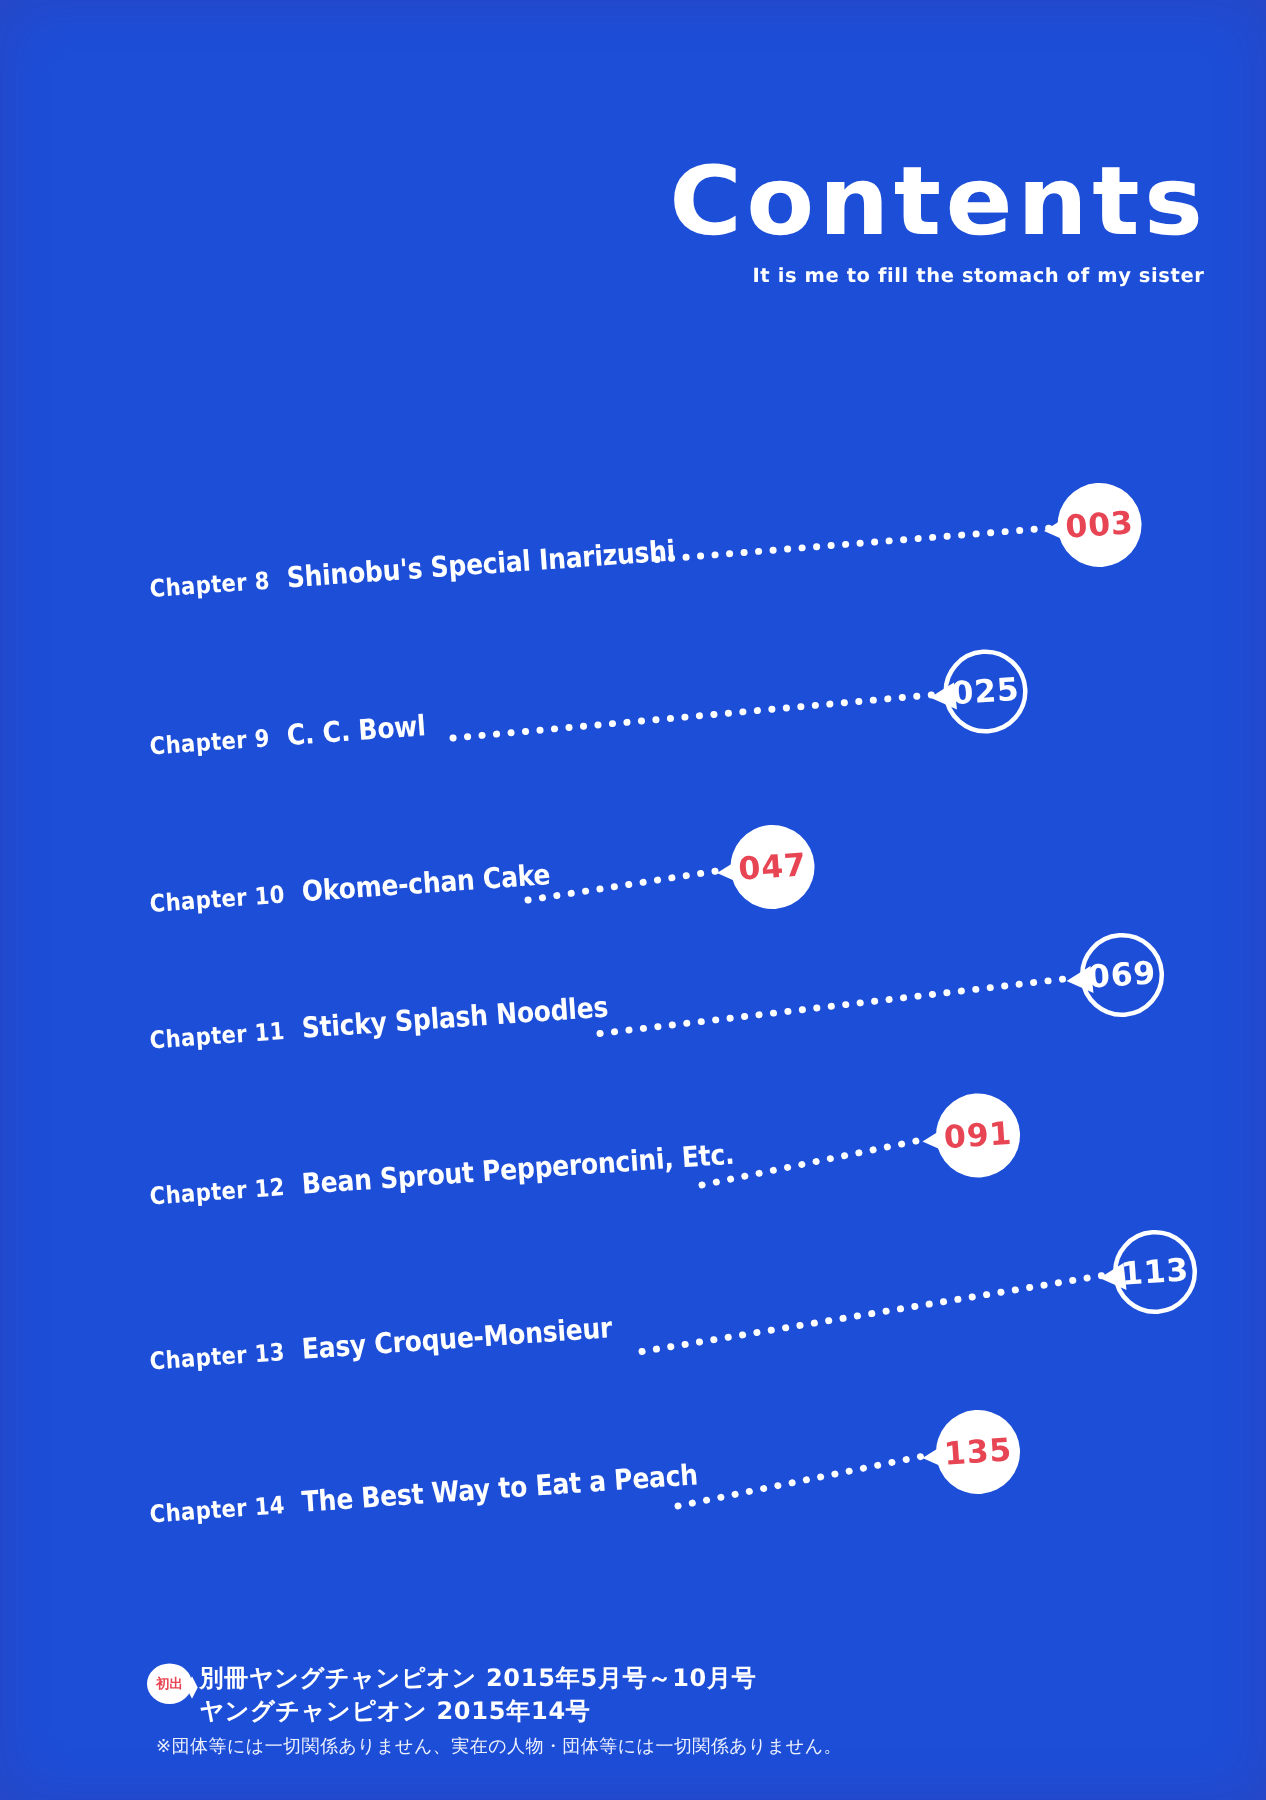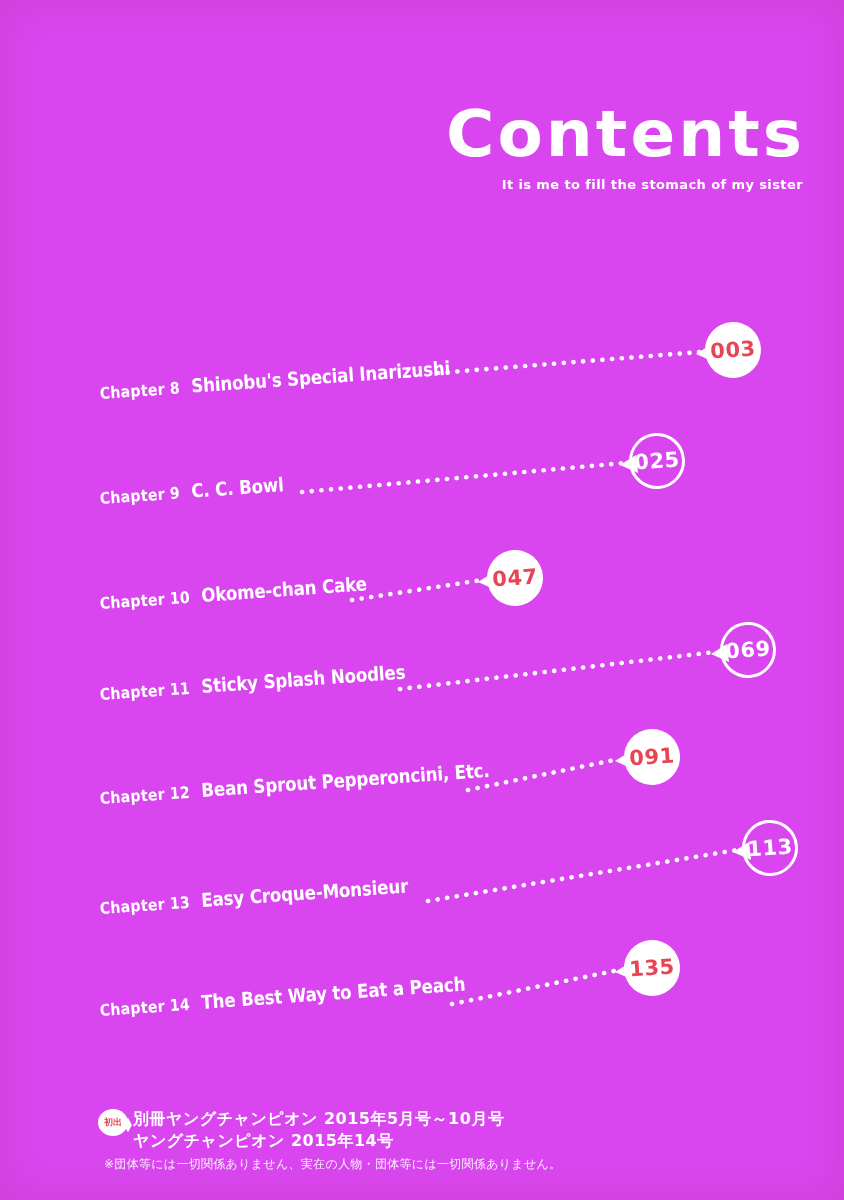--- a/index.html
+++ b/index.html
@@ -4,21 +4,21 @@
 <style>
   html,body{margin:0;padding:0;}
   body{
     width:844px;height:1200px;
     font-family:"DejaVu Sans", sans-serif;
     background:#333;
   }
   .page{
     position:relative;
     width:844px;height:1200px;
-    background:#d946ef;
+    background:#1d4ed8;
     overflow:hidden;
     box-shadow:inset 0 0 40px rgba(120,20,30,.12);
   }
 
   
   .header{
     position:absolute;
     top:102px; right:39px;
     text-align:right;
     color:#fff;

